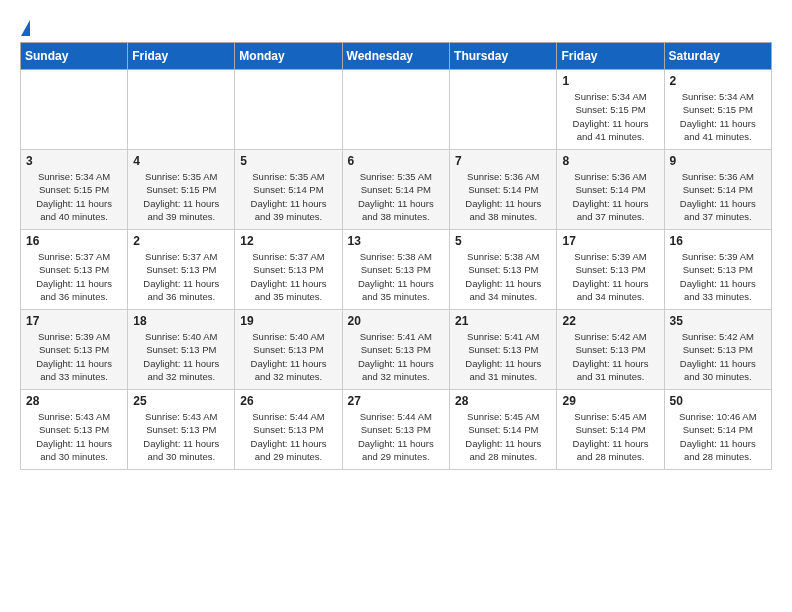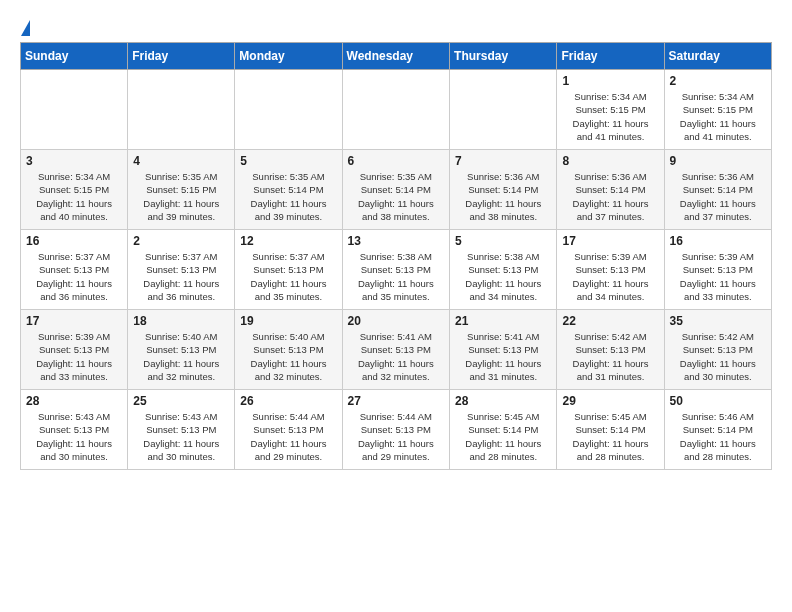--- a/index.html
+++ b/index.html
@@ -343,20 +343,20 @@
         </td>
         <td>
           <span class="day-number">29</span>
           <div class="day-info" style="white-space: pre-line;">Sunrise: 5:45 AM
 Sunset: 5:14 PM
 Daylight: 11 hours
 and 28 minutes.</div>
         </td>
         <td>
           <span class="day-number">50</span>
-          <div class="day-info" style="white-space: pre-line;">Sunrise: 5:46 AM
+          <div class="day-info" style="white-space: pre-line;">Sunrise: 10:46 AM
 Sunset: 5:14 PM
 Daylight: 11 hours
 and 28 minutes.</div>
         </td>
       </tr>
     </tbody>
 </table>
 
 </body></html>

